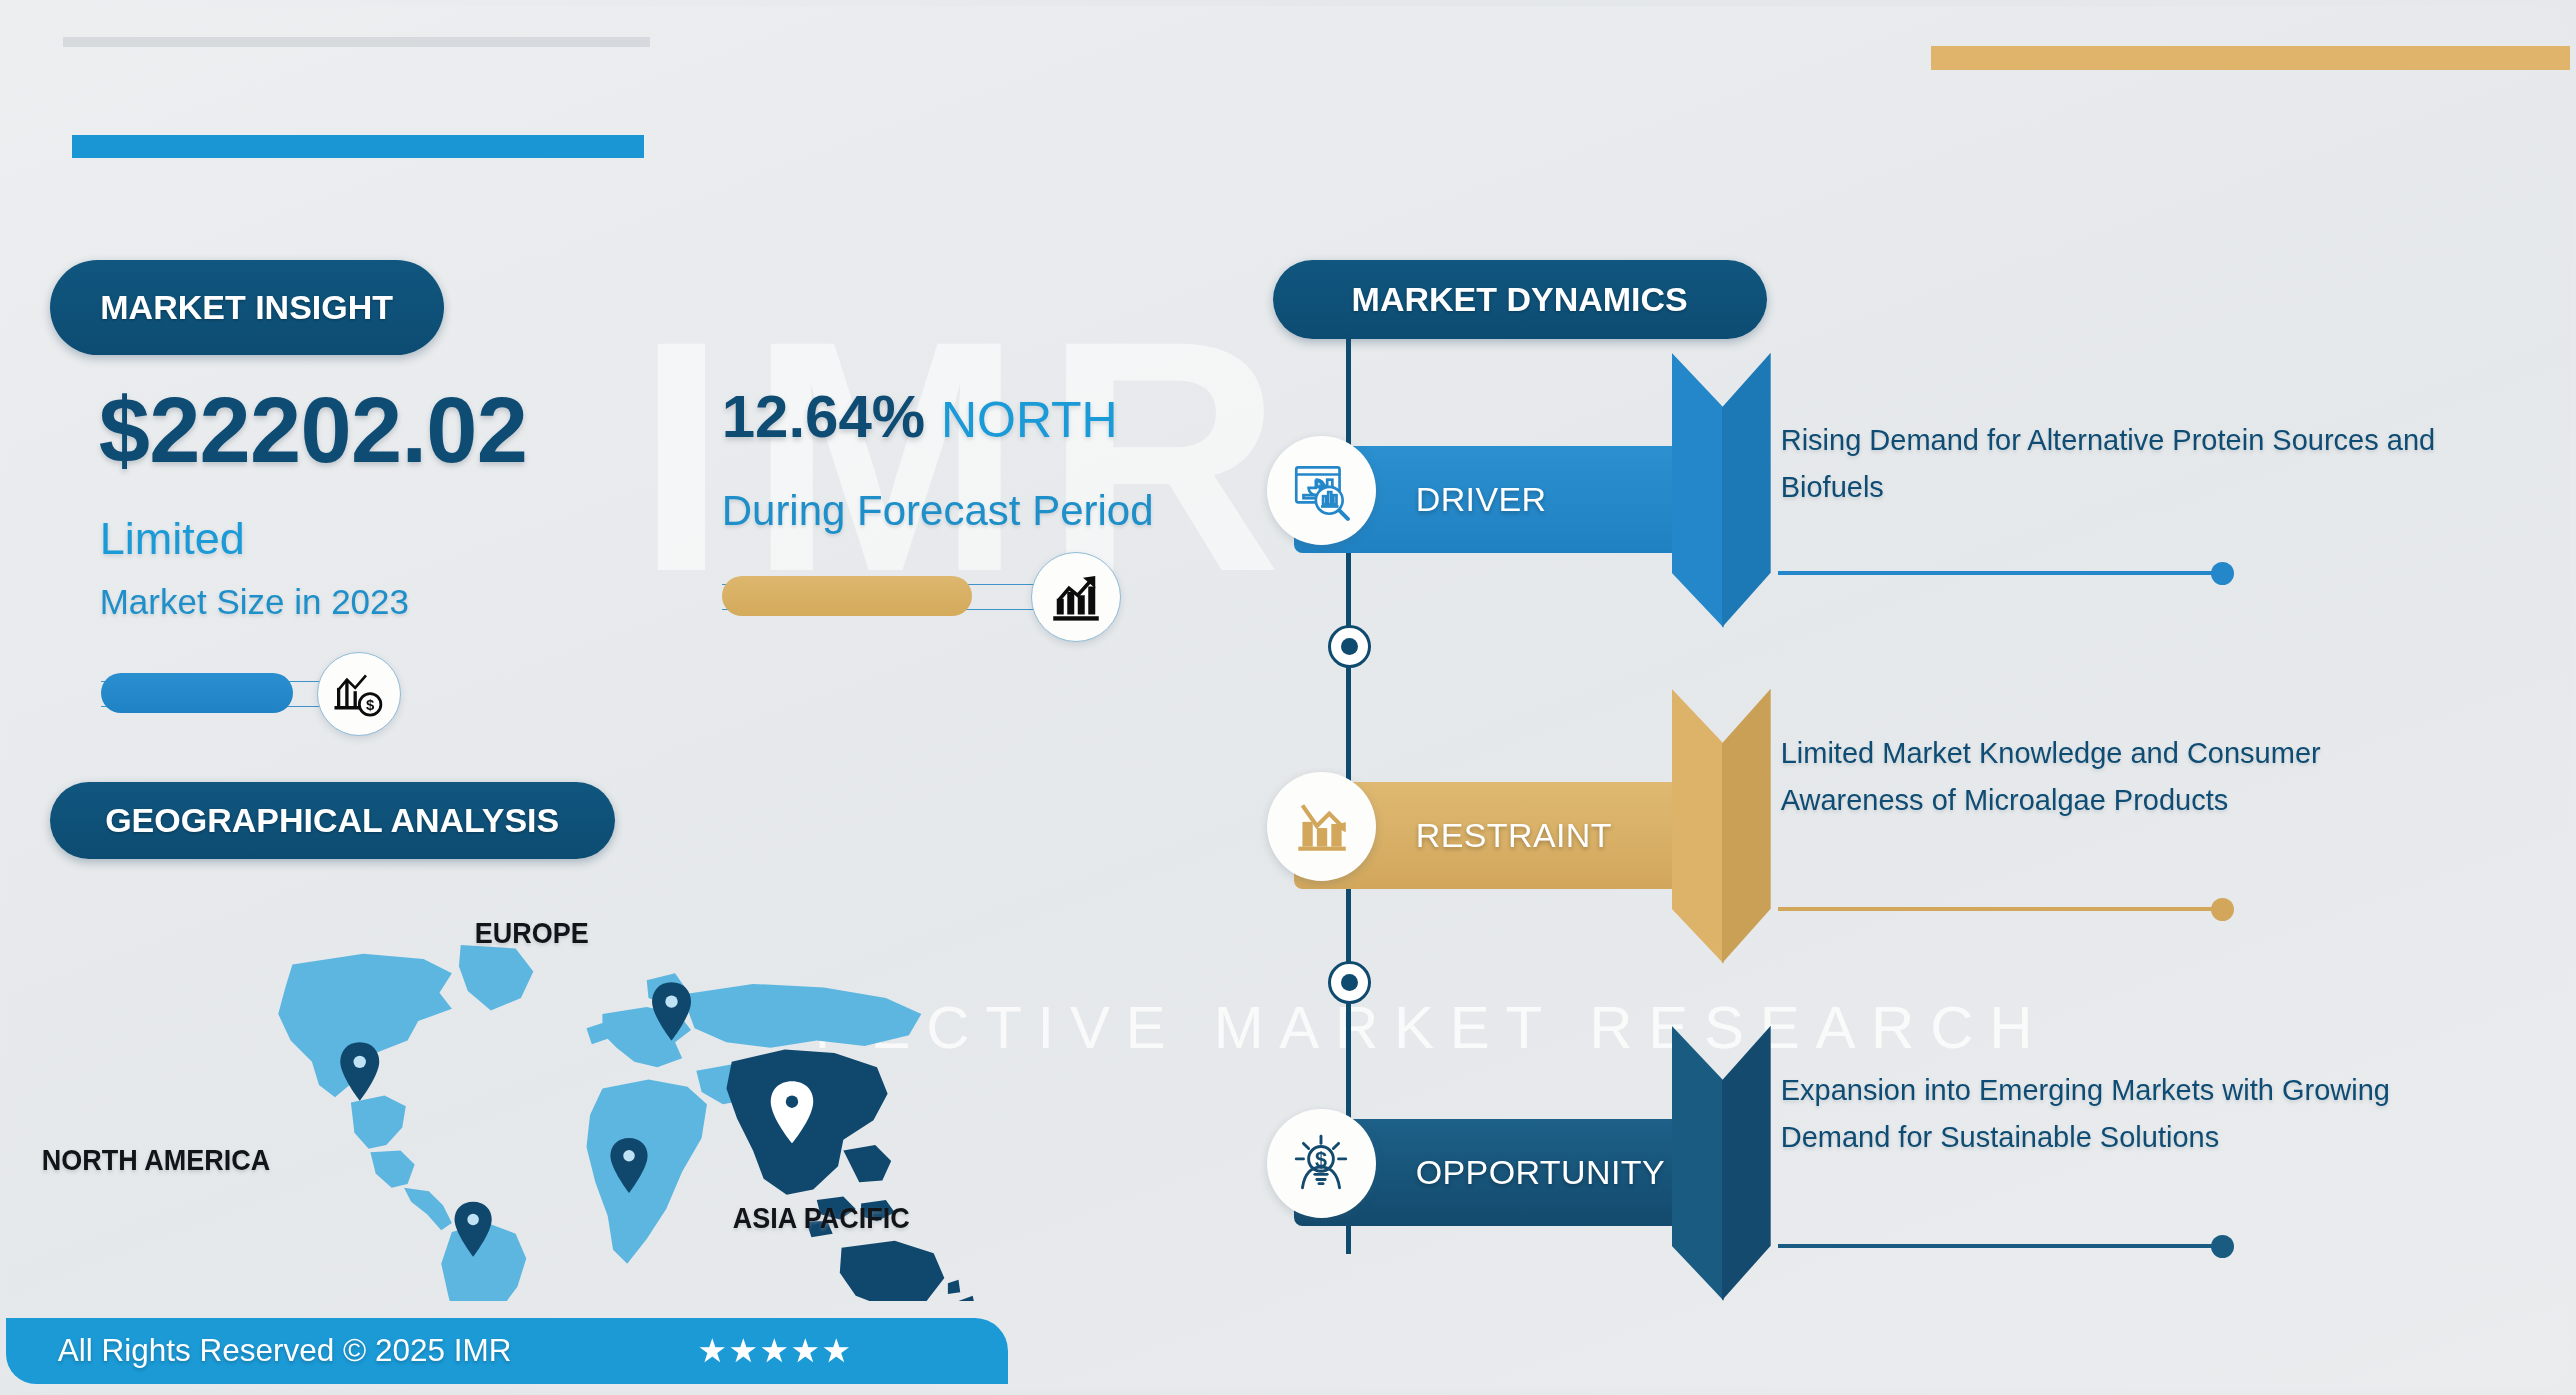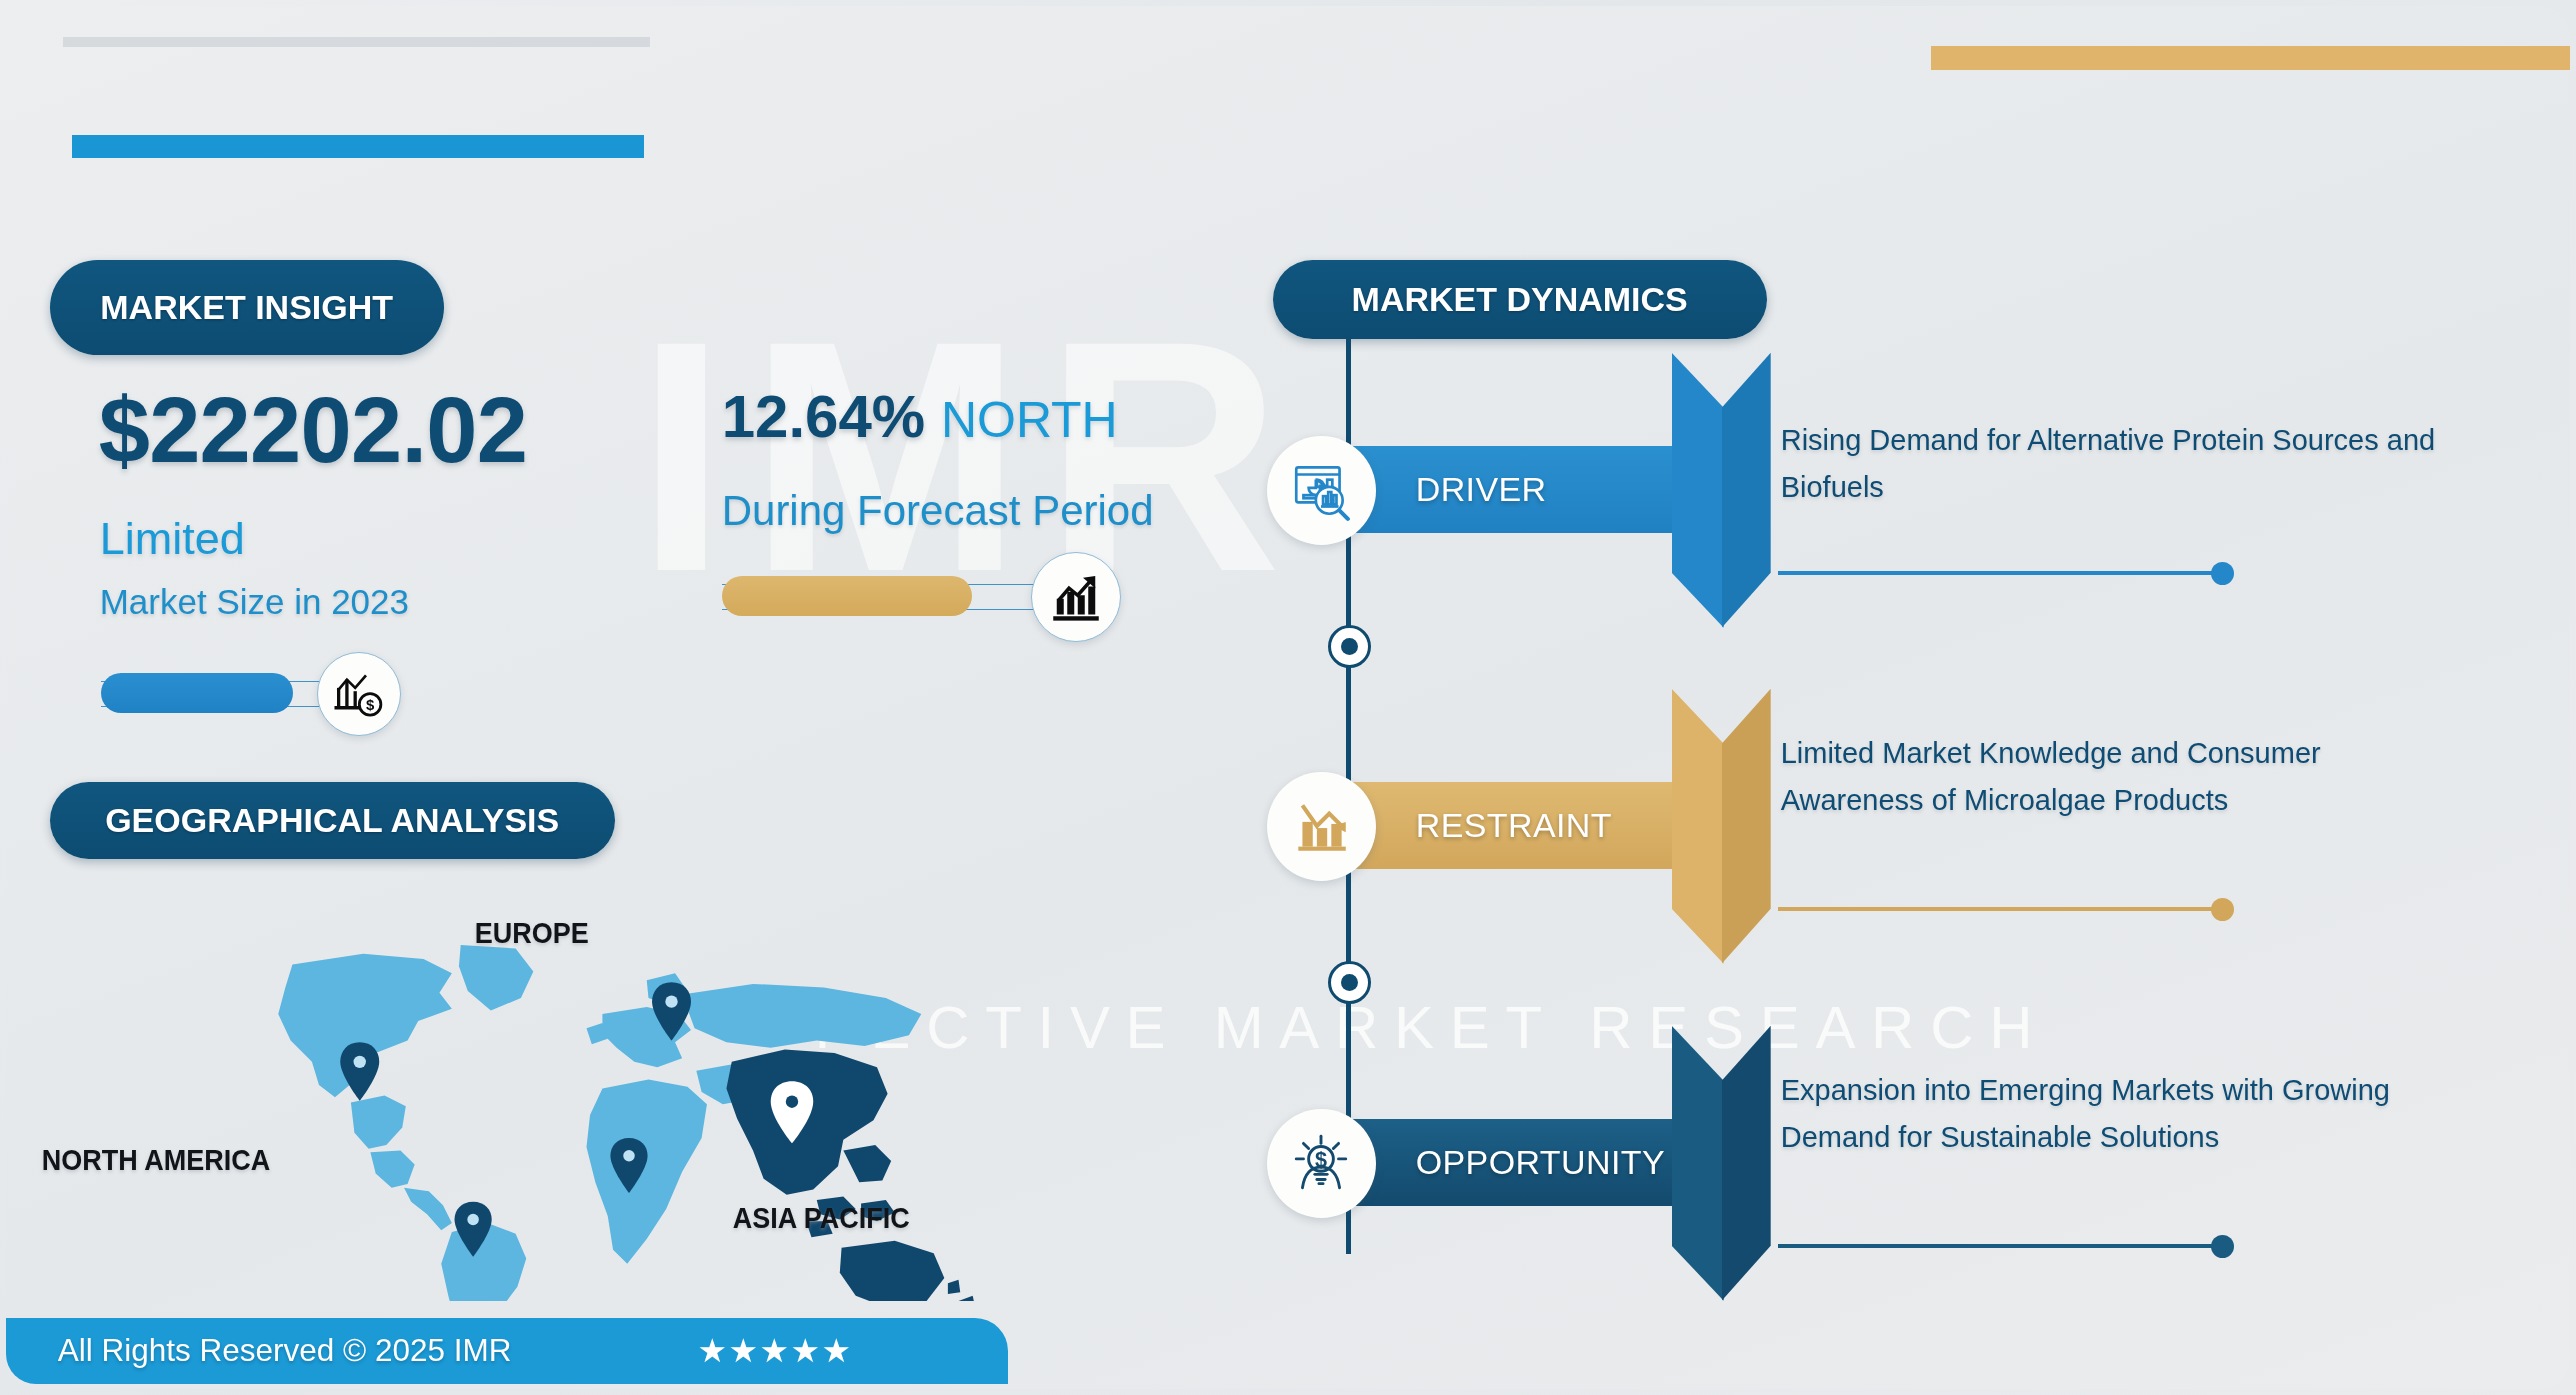--- a/index.html
+++ b/index.html
@@ -170,21 +170,21 @@
   .node::after {
     content: ""; width: 17px; height: 17px; border-radius: 50%;
     background: #0f4a6f;
   }
   #node-1 { left: 1322px; top: 619px; }
   #node-2 { left: 1322px; top: 955px; }
 
   .dyn-row { position: absolute; }
   .dyn-chip {
     position: absolute; left: 0; top: 0;
-    height: 87px; width: 379px;
+    height: 107px; width: 379px;
     display: flex; align-items: center;
     border-radius: 8.6px 0 0 8.6px;
   }
   .dyn-chip .chip-label {
     margin-left: 122px;
     font-size: 34px; color: #ffffff; font-weight: 400;
     letter-spacing: 0.4px;
     text-shadow: 0 2.1px 4.3px rgba(0,0,0,0.28);
   }
   .dyn-icon {

